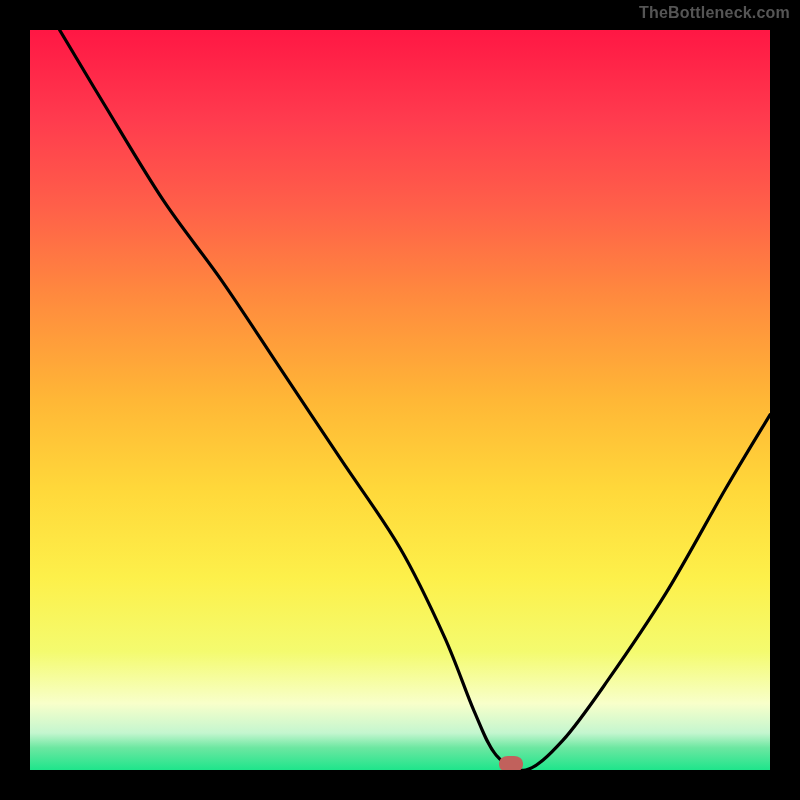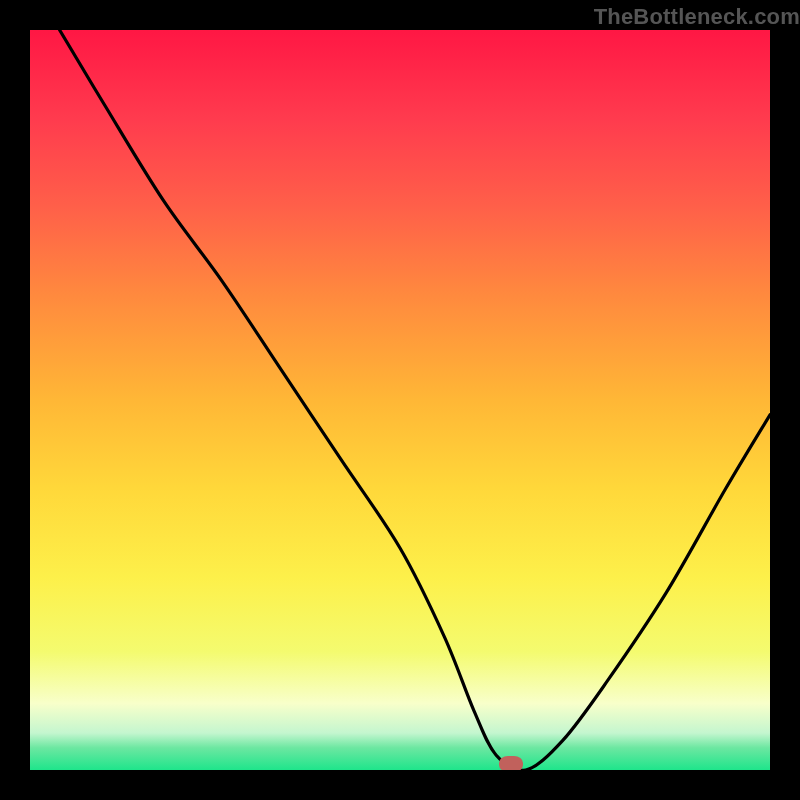--- a/index.html
+++ b/index.html
@@ -12,24 +12,24 @@
   }
   .container {
     position: relative;
     width: 800px;
     height: 800px;
     background: #000;
   }
   .watermark {
     position: absolute;
     top: 4px;
-    right: 0;
+    right: 10px;
     color: #555;
     font-family: Arial, Helvetica, sans-serif;
-    font-size: 22px;
+    font-size: 16px;
     font-weight: 600;
     letter-spacing: 0.2px;
     user-select: none;
   }
   .plot-area {
     position: absolute;
     left: 30px;
     top: 30px;
     width: 740px;
     height: 740px;

